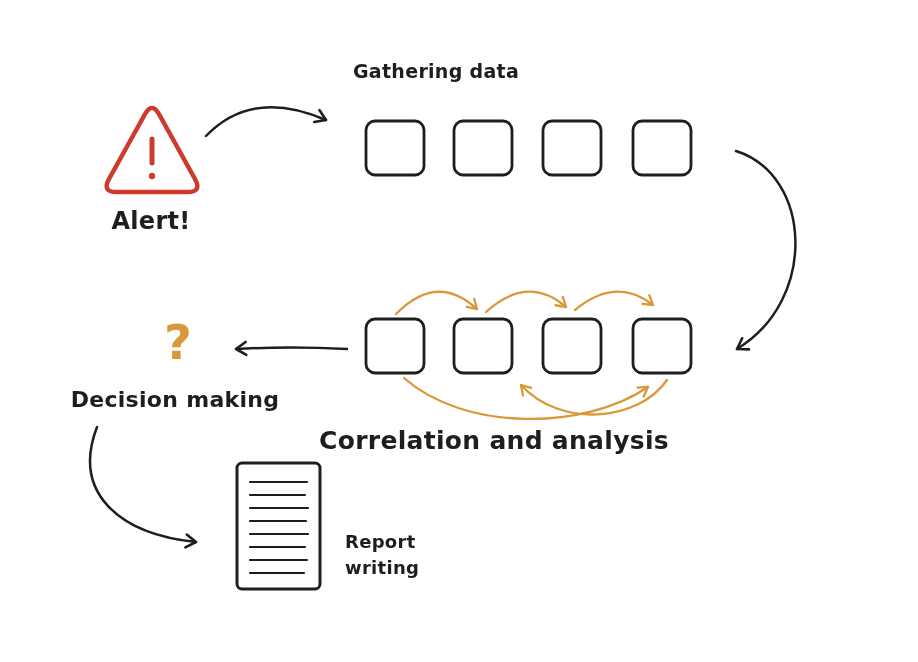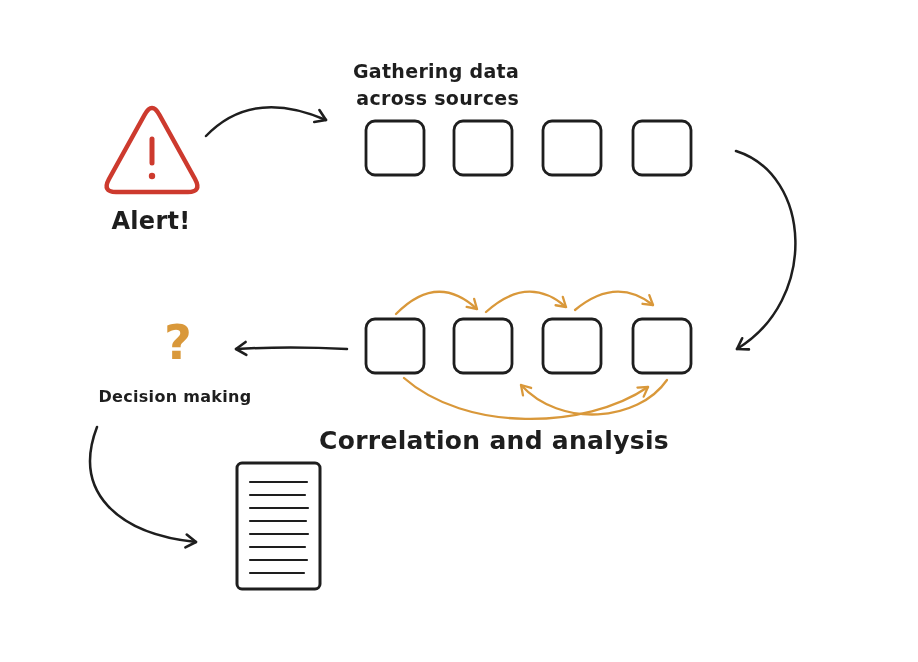--- a/index.html
+++ b/index.html
@@ -22,26 +22,26 @@
   .label {
     position: absolute;
     font-weight: 700;
     color: #1e1e1e;
     white-space: nowrap;
     letter-spacing: 0.3px;
     user-select: none;
   }
   .label.centered {
     transform: translateX(-50%);
-    text-align: right;
+    text-align: center;
   }
   .lbl-gathering { left: 436px; top: 58px;  font-size: 19px; line-height: 27px; }
   .lbl-alert     { left: 151px; top: 207px; font-size: 24px; }
   .lbl-correlation { left: 494px; top: 426px; font-size: 25px; }
-  .lbl-decision  { left: 175px; top: 387px; font-size: 16px; }
+  .lbl-decision  { left: 175px; top: 387px; font-size: 22px; }
   .lbl-report    { left: 345px; top: 529px; font-size: 18px; line-height: 26px; }
   .question-mark {
     position: absolute;
     left: 178px;
     top: 318px;
     transform: translateX(-50%);
     font-size: 48px;
     font-weight: 800;
     color: #d9983a;
     line-height: 48px;
@@ -112,25 +112,28 @@
         <line x1="250" y1="534" x2="308" y2="534"></line>
         <line x1="250" y1="547" x2="305" y2="547"></line>
         <line x1="250" y1="560" x2="307" y2="560"></line>
         <line x1="250" y1="573" x2="304" y2="573"></line>
       </g>
     </g>
   </svg>
 
   <div class="label centered lbl-gathering">
     <div>Gathering data</div>
-    <div>across sources</div>
   </div>
 
   <div class="label centered lbl-alert">Alert!</div>
 
   <div class="label centered lbl-correlation">Correlation and analysis</div>
 
   <div class="question-mark">?</div>
 
   <div class="label centered lbl-decision">Decision making</div>
 
+  <div class="label lbl-report">
+    <div>Report</div>
+    <div>writing</div>
+  </div>
 
 </div>
 
 </body></html>

